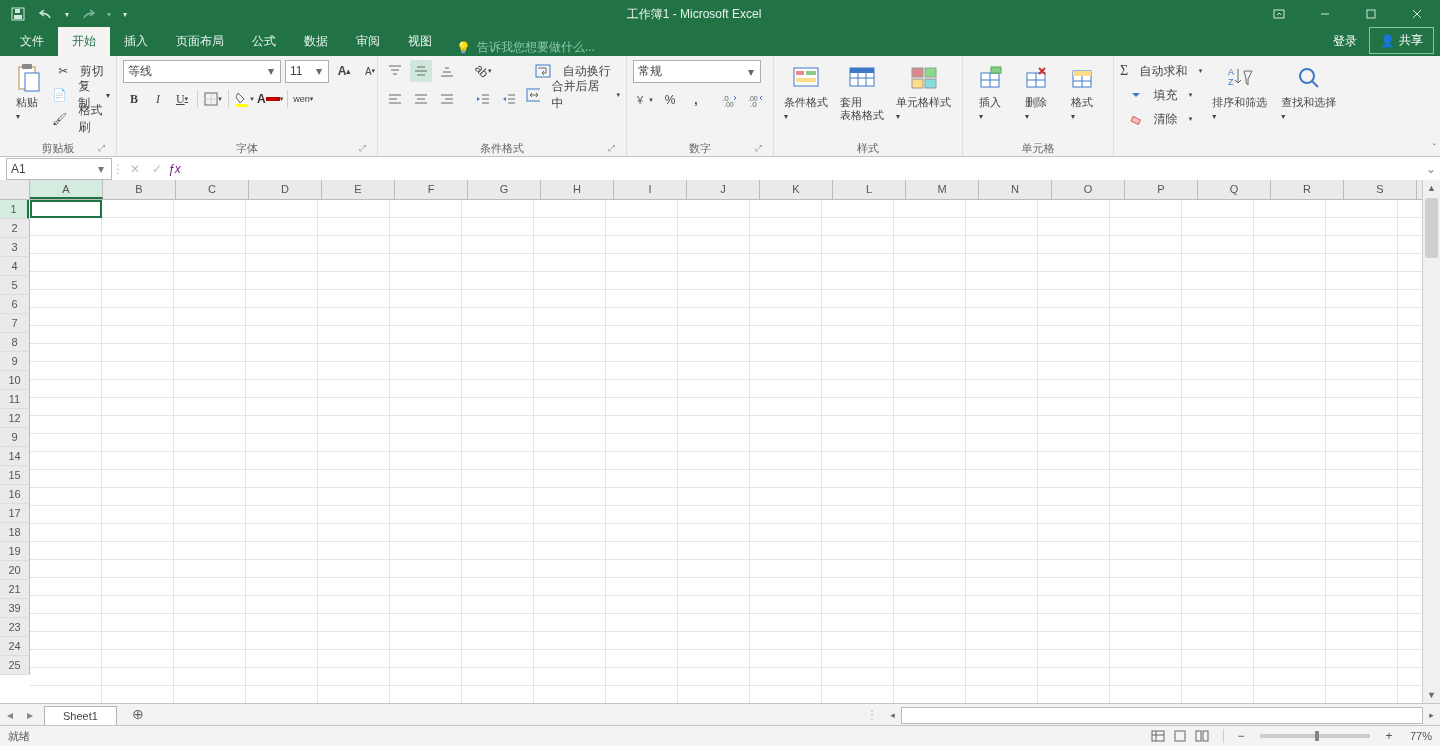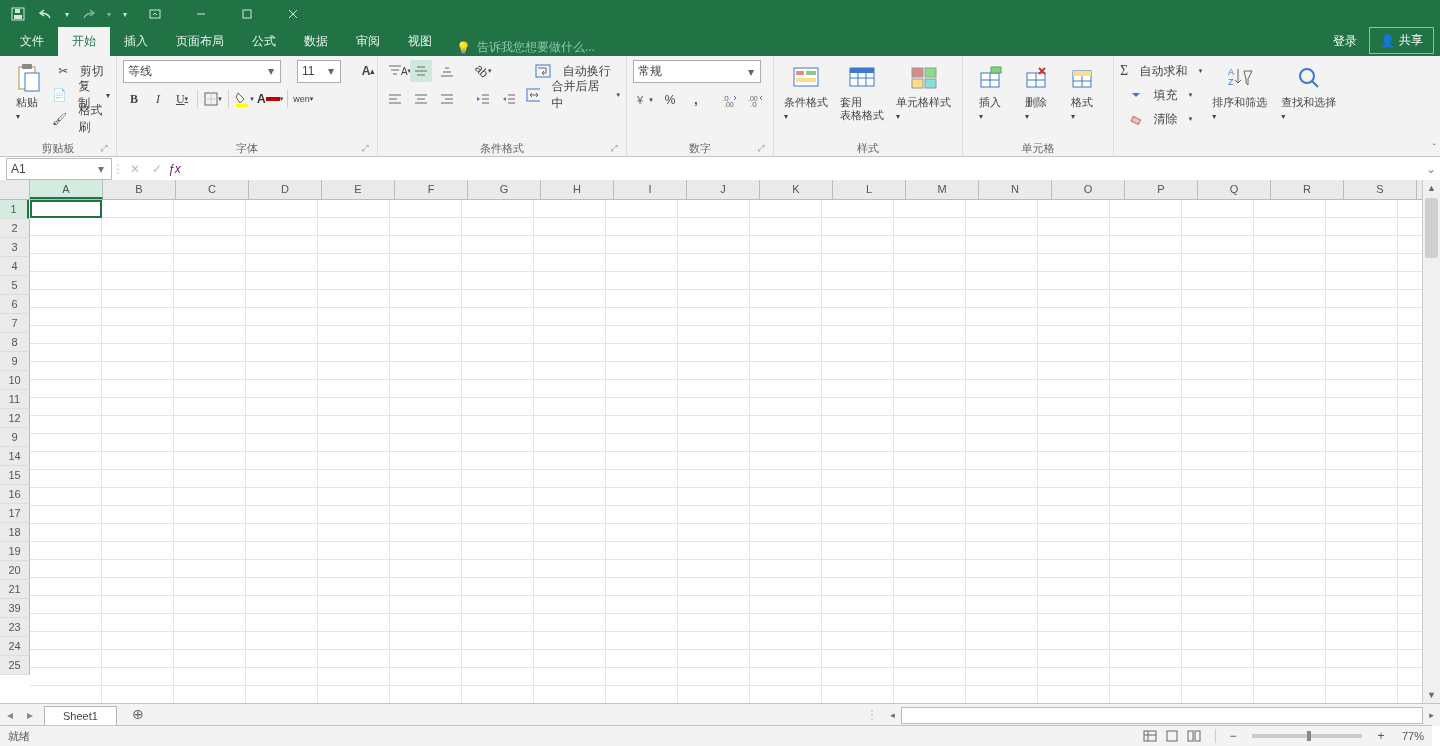--- a/index.html
+++ b/index.html
@@ -14,21 +14,21 @@
 .tabbar .tab.file{background:transparent}
 .tabbar .tab.active{background:#f3f3f3;color:#217346}
 .tabbar .tellme{display:flex;align-items:center;gap:6px;padding:0 10px;color:#8ec7b0;font-size:12px}
 .tabbar .spacer{flex:1}
 .tabbar .right{display:flex;align-items:center;color:#fff}
 .tabbar .right .login{padding:6px 12px;cursor:pointer;font-size:12px}
 .tabbar .right .share{padding:4px 10px;border:1px solid #7dc6a9;margin:0 6px 2px 0;display:flex;align-items:center;gap:4px;font-size:12px;cursor:pointer}
 .ribbon{height:100px;background:#f3f3f3;border-bottom:1px solid #c4c4c4;display:flex;position:relative}
 .group{border-right:1px solid #dedede;display:flex;flex-direction:column;padding:4px 6px 0 6px}
 .group .body{flex:1;display:flex;align-items:flex-start;gap:4px}
-.group .label{height:16px;text-align:center;font-size:11px;color:#666;display:flex;align-items:center;justify-content:center;position:relative}
+.group .label{height:16px;font-size:11px;color:#666;display:flex;align-items:center;justify-content:center;position:relative}
 .group .label .launcher{position:absolute;right:0;bottom:1px;width:12px;height:12px;font-size:9px;color:#888;cursor:pointer}
 .vbtn{display:flex;flex-direction:column;align-items:center;justify-content:flex-start;gap:2px;padding:2px 4px;cursor:pointer;min-width:34px}
 .vbtn .ic{width:32px;height:32px;display:flex;align-items:center;justify-content:center}
 .vbtn .tx{font-size:11px;text-align:left;line-height:13px}
 .smallrow{display:flex;align-items:center;gap:4px;height:22px}
 .sbtn{min-width:22px;height:22px;display:flex;align-items:center;justify-content:center;cursor:pointer;font-size:12px;border-radius:2px}
 .combo{border:1px solid #adadad;background:#fff;height:21px;display:flex;align-items:center;padding:0 2px 0 4px;font-size:12px}
 .combo .dd{margin-left:auto;color:#666;width:14px;text-align:center;cursor:pointer}
 .col{display:flex;flex-direction:column;gap:2px}
 .fx-bar{height:24px;background:#fff;border-bottom:1px solid #c4c4c4;display:flex;align-items:center}
@@ -56,21 +56,21 @@
 .vscroll{width:17px;position:absolute;right:0;top:180px;bottom:42px;background:#f0f0f0;border-left:1px solid #ccc}
 .vscroll .vup,.vscroll .vdown{height:17px;text-align:center;font-size:9px;color:#666;cursor:pointer;line-height:17px}
 .vscroll .vthumb{position:absolute;left:2px;right:2px;top:18px;height:60px;background:#cfcfcf;border-radius:2px}
 .sheettabs{position:absolute;left:0;right:0;bottom:20px;height:22px;background:#f3f3f3;border-top:1px solid #c4c4c4;display:flex;align-items:center}
 .sheettabs .nav{width:20px;text-align:center;color:#888;cursor:pointer}
 .sheettabs .tabx{padding:3px 18px;background:#fff;border:1px solid #b5b5b5;border-bottom:none;font-size:11px;cursor:pointer;margin-left:4px}
 .sheettabs .add{width:26px;height:18px;text-align:center;font-size:14px;color:#666;cursor:pointer;margin-left:8px}
 .sheettabs .hscroll{margin-left:auto;display:flex;align-items:center;height:17px}
 .sheettabs .hscroll .tr{width:520px;height:15px;background:#fff;border:1px solid #bbb}
 .sheettabs .hscroll .ar{width:17px;text-align:center;font-size:9px;color:#666;cursor:pointer}
-.status{position:absolute;left:0;right:8px;bottom:0;height:20px;background:#f3f3f3;border-top:1px solid #c4c4c4;display:flex;align-items:center;font-size:11px;color:#555;padding:0 8px}
+.status{position:absolute;left:0;right:0;bottom:0;height:20px;background:#f3f3f3;border-top:1px solid #c4c4c4;display:flex;align-items:center;font-size:11px;color:#555;padding:0 8px}
 .status .sp{flex:1}
 .status .viewbtn{width:22px;text-align:center;cursor:pointer;font-size:12px}
 .status .zslider{width:110px;height:4px;background:#ccc;margin:0 8px;position:relative}
 .status .zslider .th{position:absolute;left:50%;top:-3px;width:4px;height:10px;background:#888}
 svg{display:block}
 </style>
 </head>
 <body>
 
 <div class="titlebar">
@@ -91,20 +91,21 @@
     <div class="qbtn" style="width:10px;font-size:8px">▾</div>
     <div class="qbtn">
         <svg width="16" height="12">
           <path d="M10 2 L14 5 L10 8" fill="none" stroke="#7fb8a0" stroke-width="1.5"></path>
           <path d="M14 5 Q6 5 4 10" fill="none" stroke="#7fb8a0" stroke-width="1.5"></path>
         </svg>
       </div>
     <div class="qbtn" style="width:10px;font-size:8px;color:#7fb8a0">▾</div>
     <div class="qbtn" style="width:14px;font-size:8px">▾</div>
   </div>
+  <div class="title">工作簿1 - Microsoft Excel</div>
   <div class="winbtns">
     <div class="wb">
         <svg width="12" height="10">
           <rect x="1" y="1" width="10" height="8" fill="none" stroke="#cfe8dc"></rect>
           <path d="M4 6 L6 4 L8 6" fill="none" stroke="#cfe8dc"></path>
         </svg>
       </div>
     <div class="wb">
         <svg width="12" height="12">
           <line x1="2" y1="6" x2="10" y2="6" stroke="#cfe8dc" stroke-width="1"></line>
@@ -168,21 +169,21 @@
       </div>
     </div>
     <div class="label">
         <span>剪贴板</span>
         <span class="launcher">⤢</span>
       </div>
   </div>
 
   <div class="group" style="width:248px">
     <div class="body col" style="gap:6px">
-      <div class="smallrow" style="gap:16px">
+      <div class="smallrow" style="gap:4px">
         <div class="combo" style="width:150px">
             <span>等线</span>
             <span class="dd">▾</span>
           </div>
         <div class="combo" style="width:36px">
             <span>11</span>
             <span class="dd">▾</span>
           </div>
         <div class="sbtn" style="font-weight:bold">
             <span>A</span>

